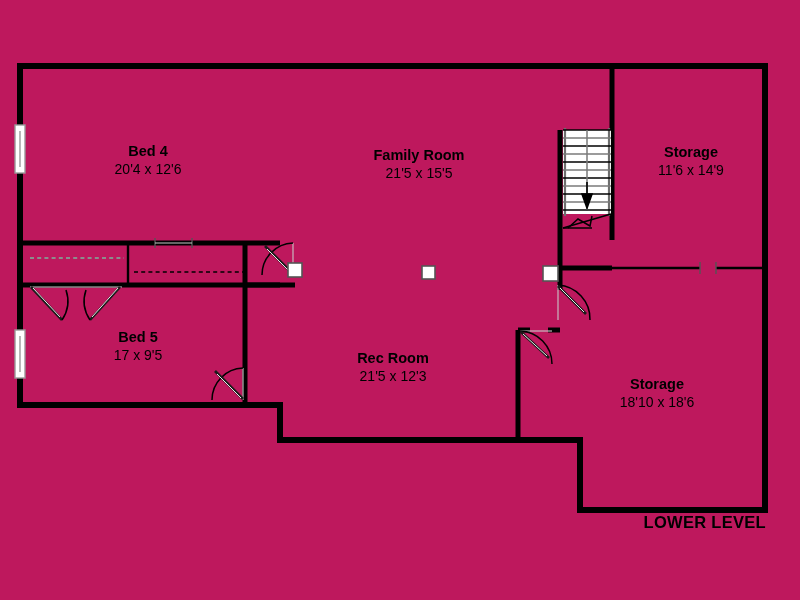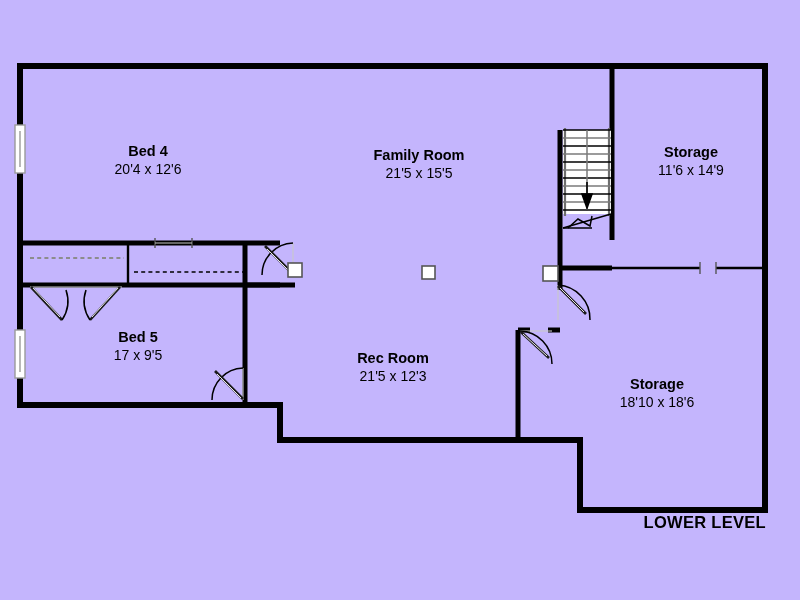--- a/index.html
+++ b/index.html
@@ -11,21 +11,21 @@
   body {
     width: 800px;
     height: 600px;
     font-family: "Liberation Sans", sans-serif;
     overflow: hidden;
   }
   #plan-root {
     position: relative;
     width: 800px;
     height: 600px;
-    background: #c4b5fd;
+    background: #be185d;
   }
   #floorplan-svg {
     position: absolute;
     left: 0;
     top: 0;
     width: 800px;
     height: 600px;
   }
   .room-name {
     font-family: "Liberation Sans", sans-serif;

